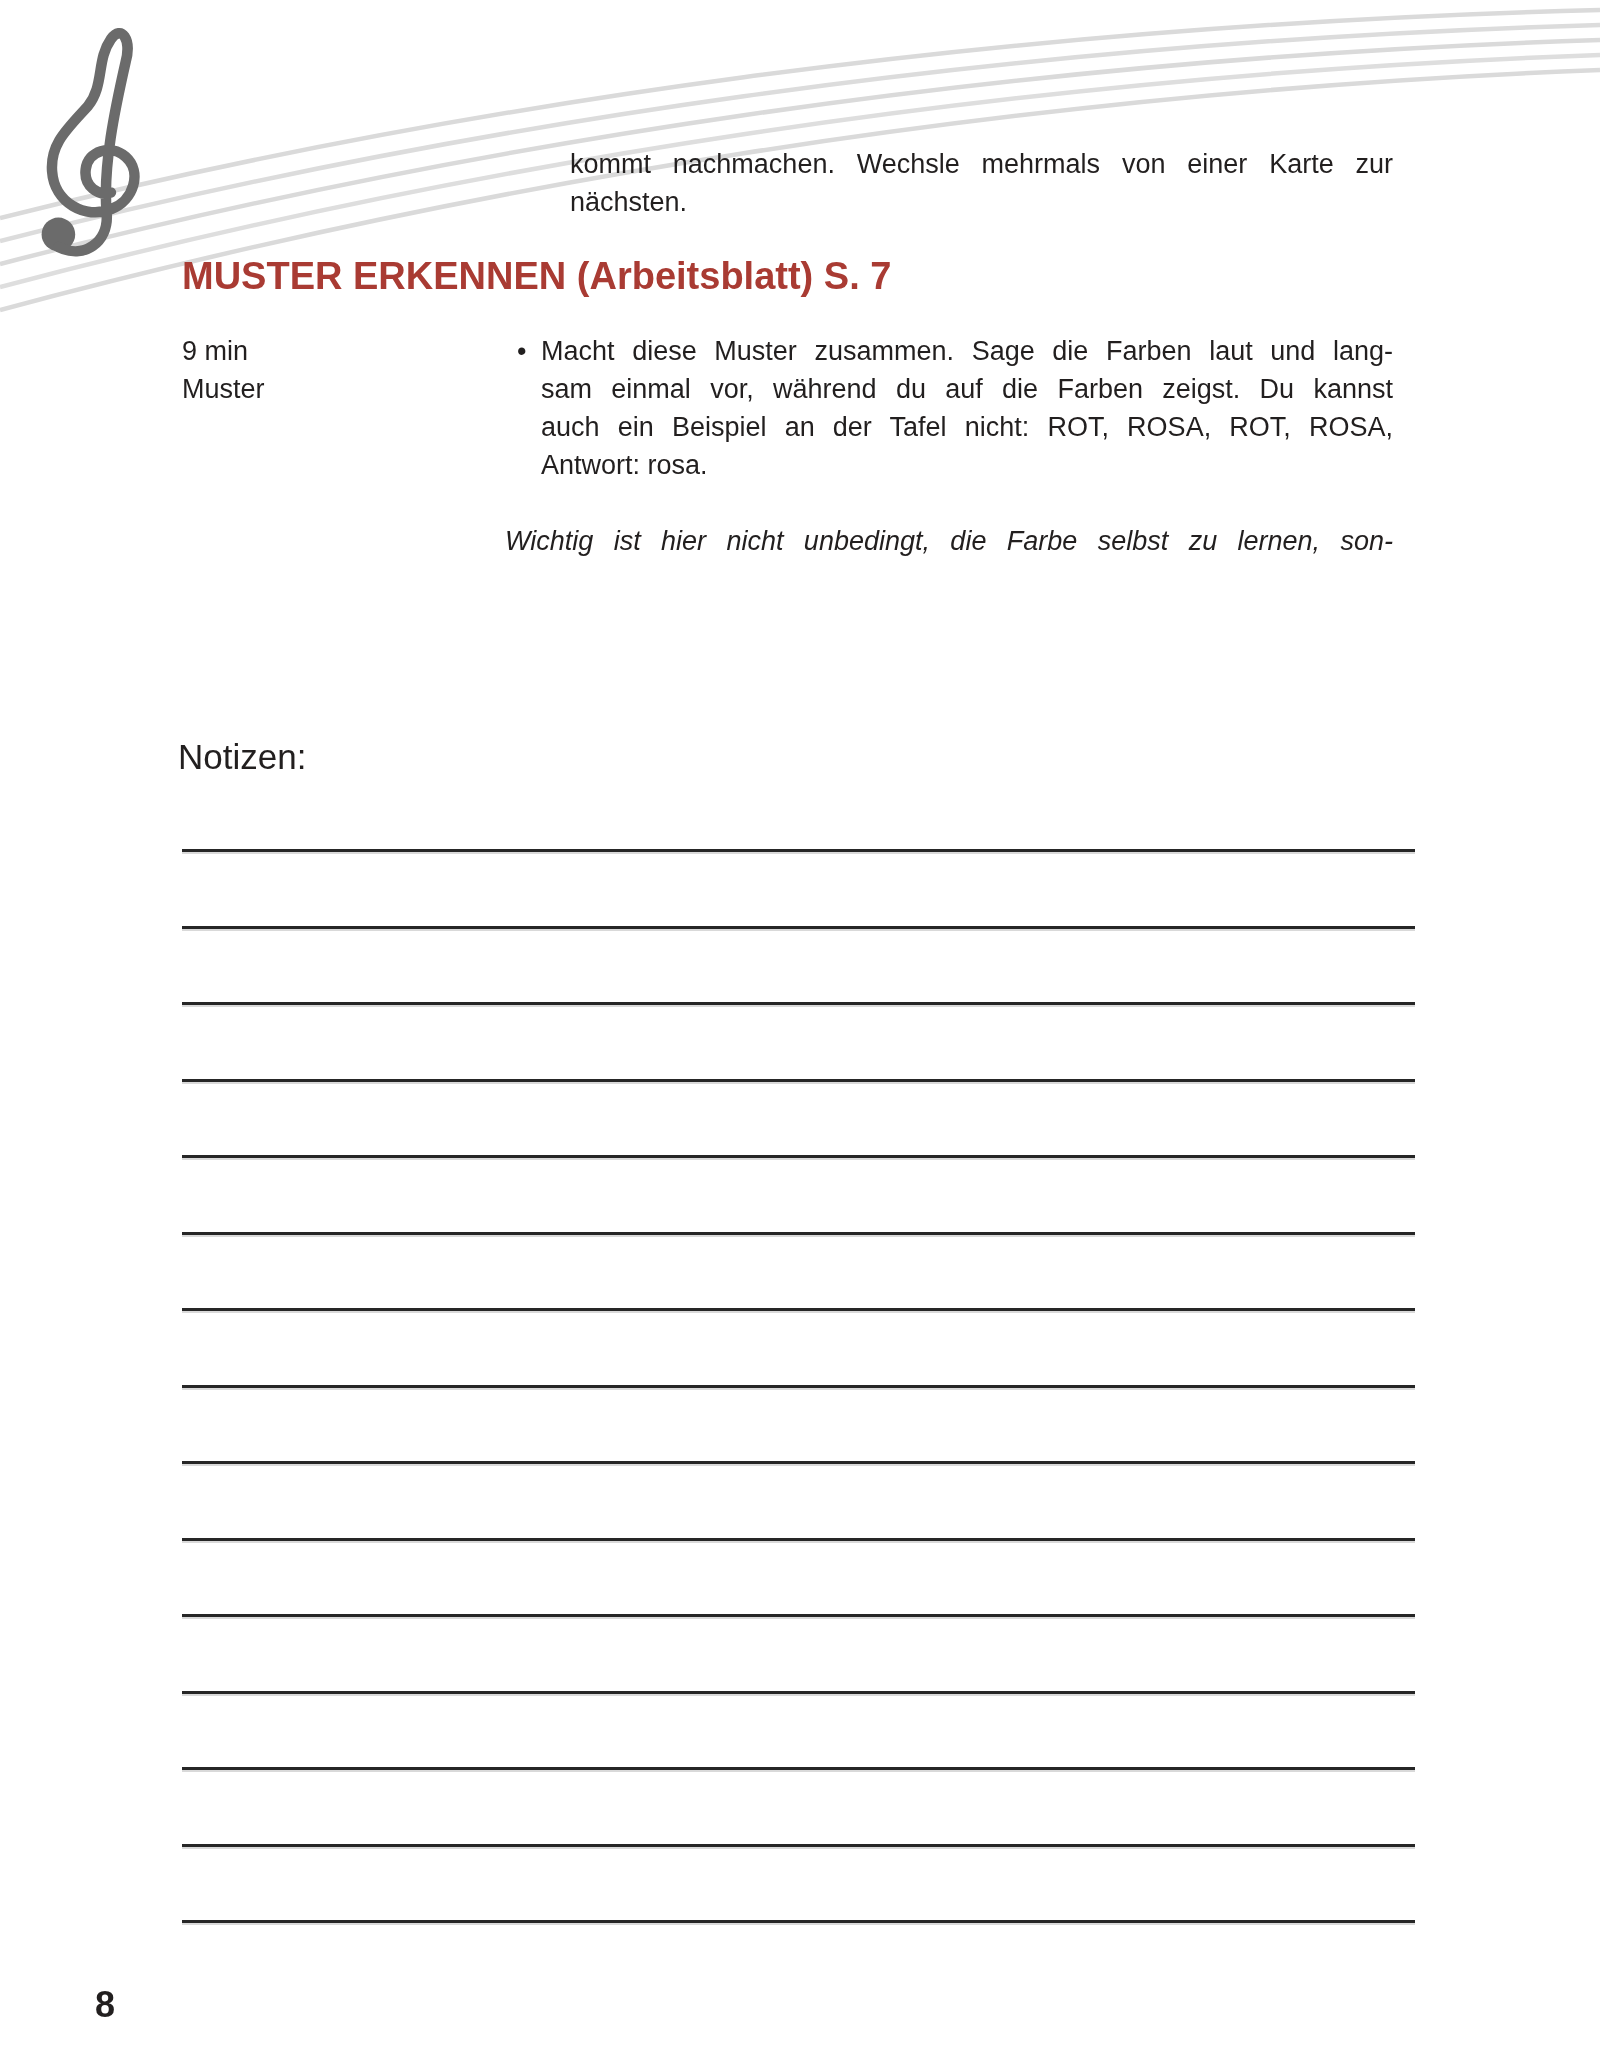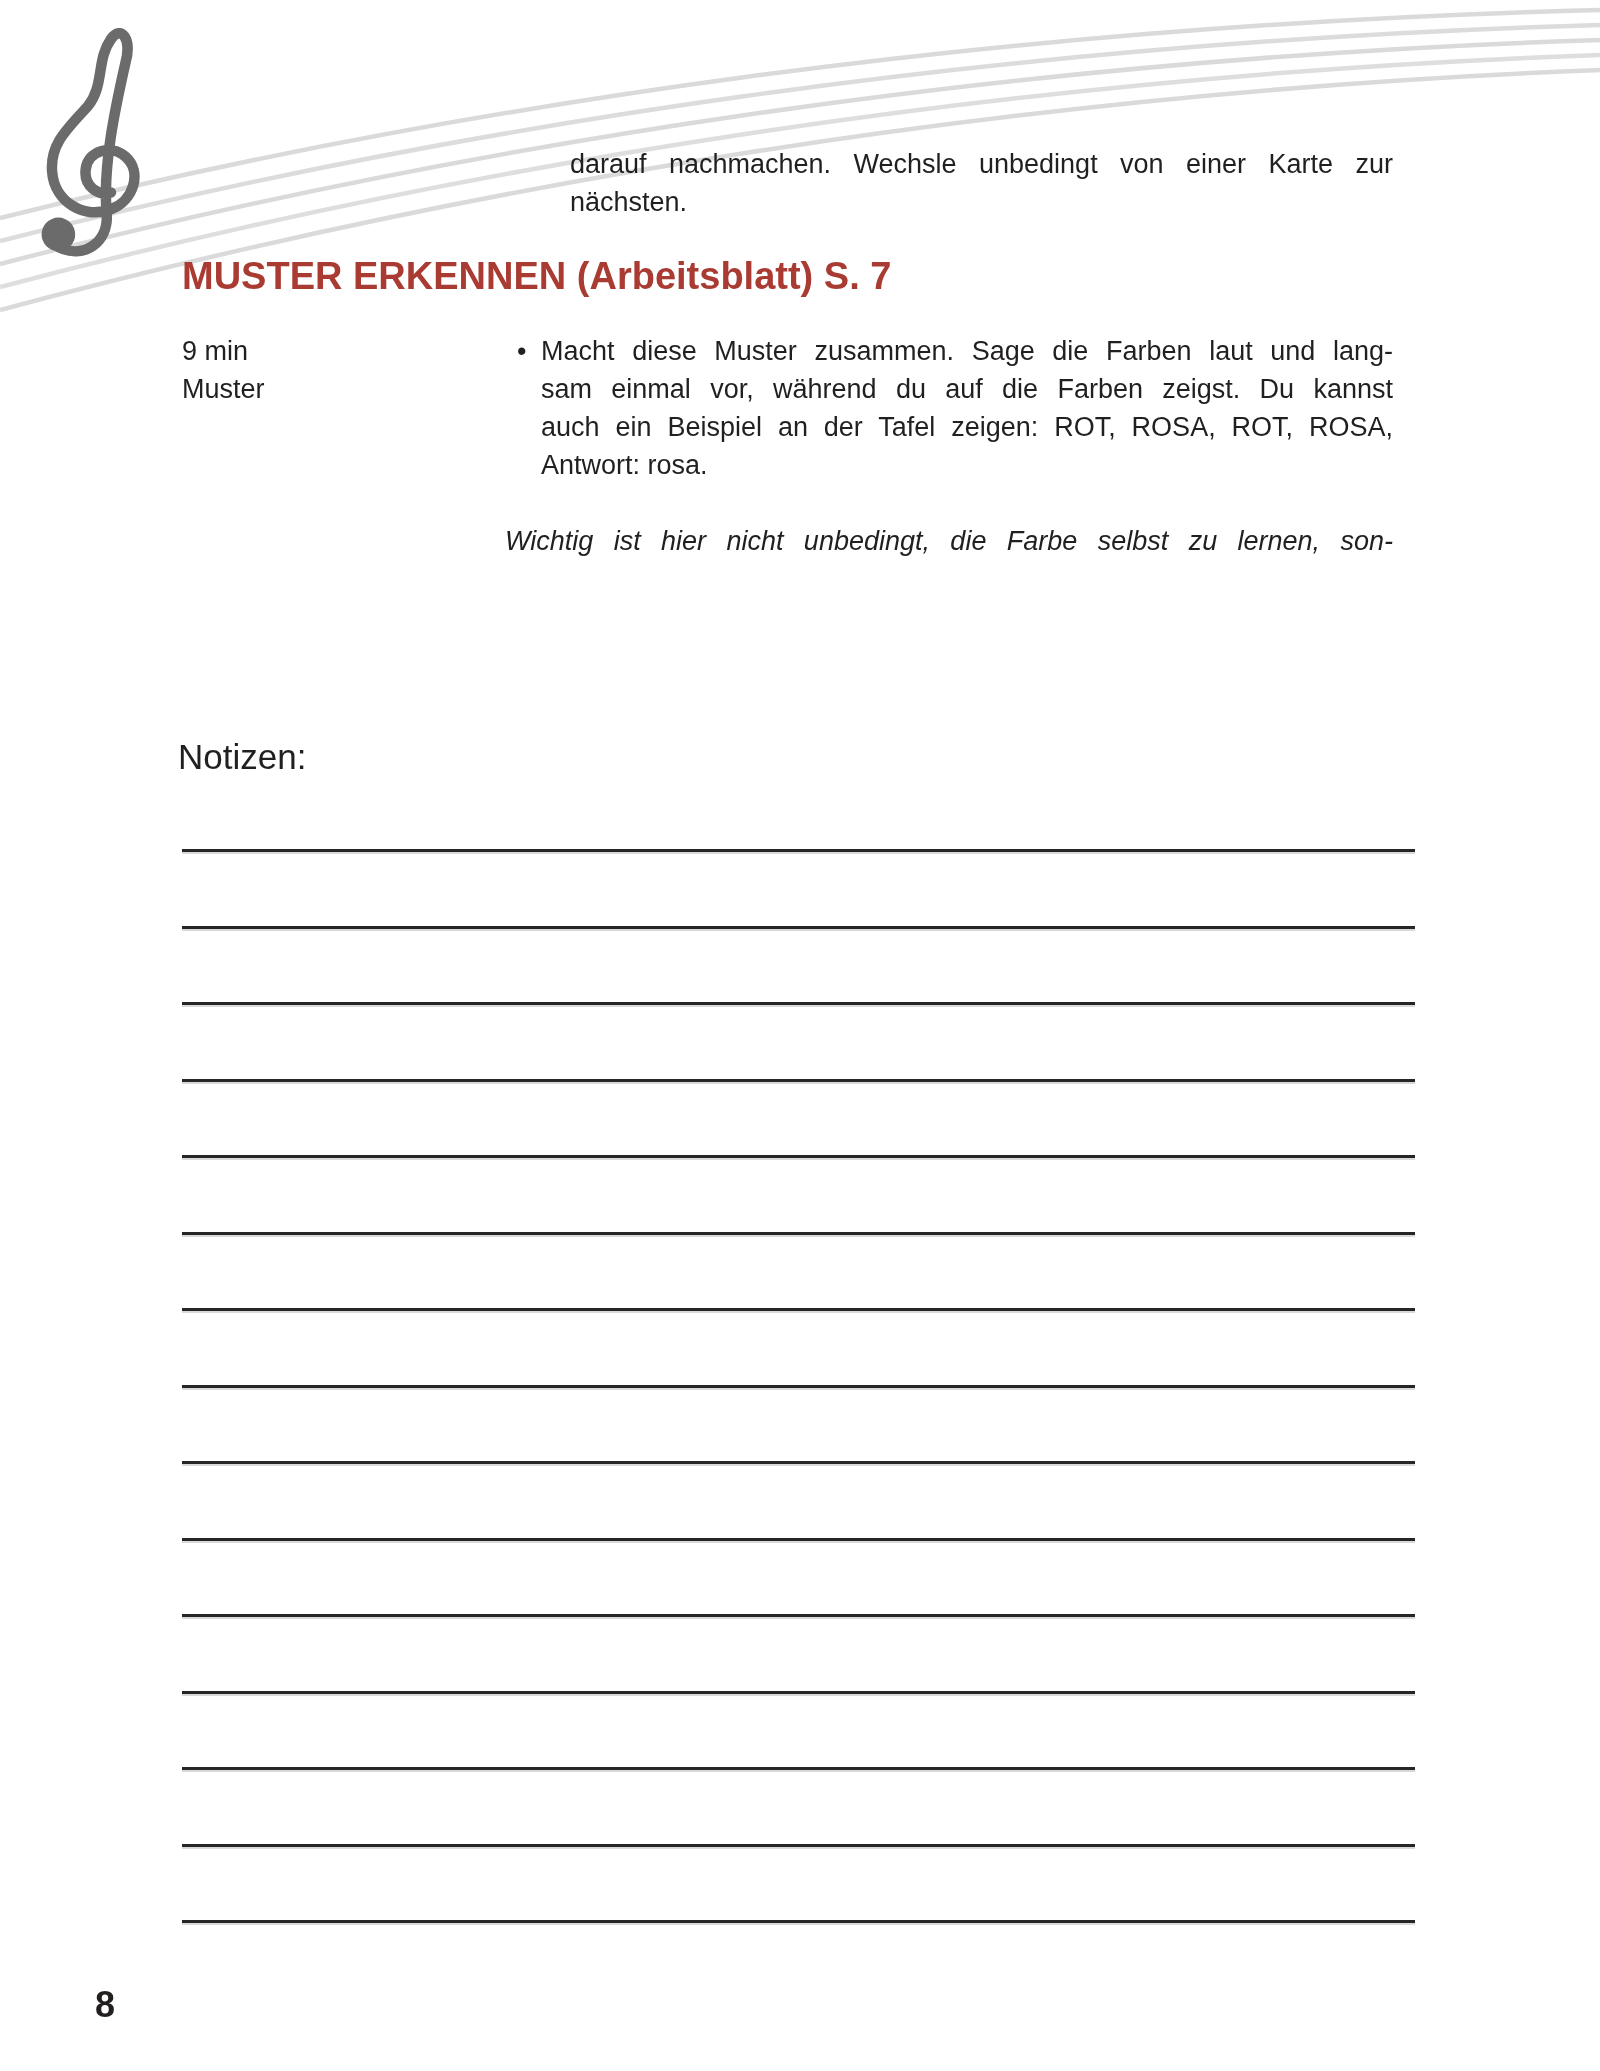--- a/index.html
+++ b/index.html
@@ -52,36 +52,36 @@
   <path d="M0,287 C450,168 1000,76 1600,55" stroke="#dedede" stroke-width="4.5"></path>
   <path d="M0,310 C450,189 1000,93 1600,70" stroke="#dadada" stroke-width="4.5"></path>
 </svg>
 
 <svg class="clef-svg" viewBox="0 0 60 120" fill="none" xmlns="http://www.w3.org/2000/svg">
   <circle cx="14" cy="104" r="8" fill="#6b6b6b"></circle>
   <path d="M14 110 C 26 116 38 108 37 94 C 35 72 41 44 46 22 C 49 11 44 4 39 11 C 32 21 36 33 28 43 C 18 54 10 61 11 74 C 12 89 27 97 39 92 C 50 88 54 74 46 67 C 39 61 28 64 27 73 C 26 81 33 86 39 84" stroke="#6b6b6b" stroke-width="5" stroke-linecap="round"></path>
 </svg>
 
 <div class="intro">
-  <div class="textline just">darauf nachmachen. Wechsle unbedingt von einer Karte zur</div>
+  <div class="textline just">kommt nachmachen. Wechsle mehrmals von einer Karte zur</div>
   <div class="textline">nächsten.</div>
 </div>
 
 <div class="section-heading">MUSTER ERKENNEN (Arbeitsblatt) S. 7</div>
 
 <div class="sidebar">
   <div class="textline">9 min</div>
   <div class="textline">Muster</div>
 </div>
 
 <div class="bullet-block">
   <span class="bullet-marker">•</span>
   <div class="textline just">Macht diese Muster zusammen. Sage die Farben laut und lang-</div>
   <div class="textline just">sam einmal vor, während du auf die Farben zeigst. Du kannst</div>
-  <div class="textline just">auch ein Beispiel an der Tafel zeigen: ROT, ROSA, ROT, ROSA,</div>
+  <div class="textline just">auch ein Beispiel an der Tafel nicht: ROT, ROSA, ROT, ROSA,</div>
   <div class="textline">Antwort: rosa.</div>
 </div>
 
 <div class="italic-block">
   <div class="textline just">Wichtig ist hier nicht unbedingt, die Farbe selbst zu lernen, son-</div>
 </div>
 
 <div class="notes-label">Notizen:</div>
 <div class="note-lines">
     <div class="note-line" style="top: 0px;"></div>

